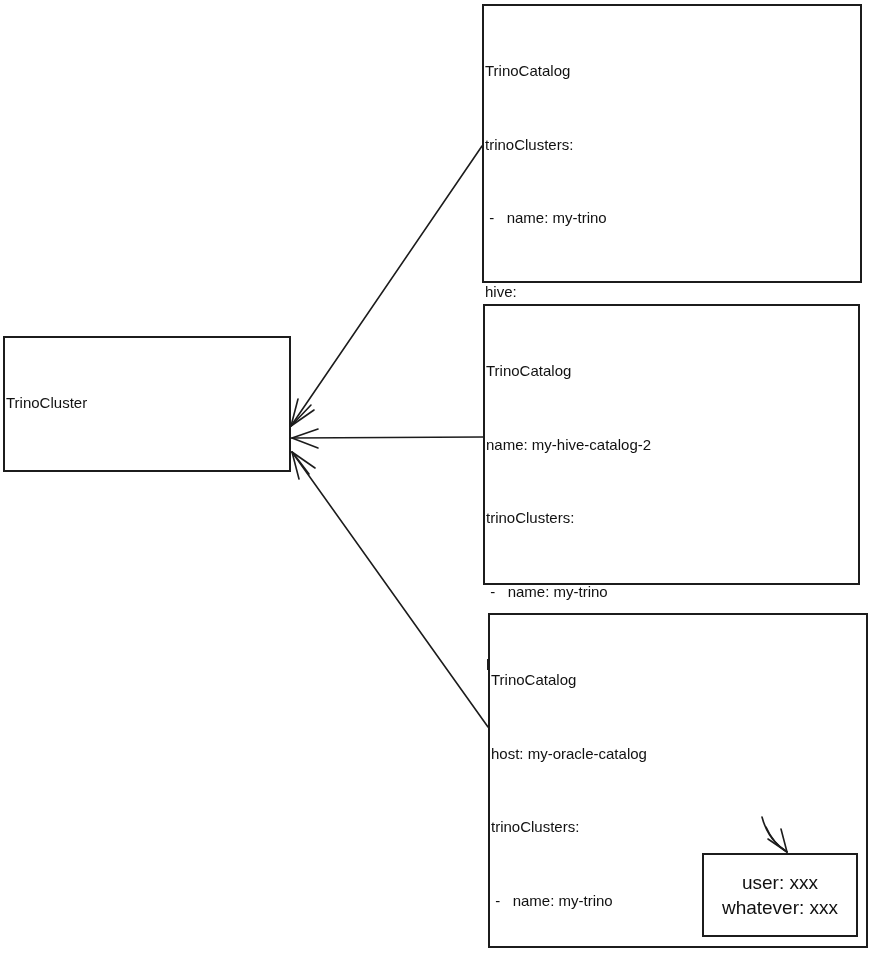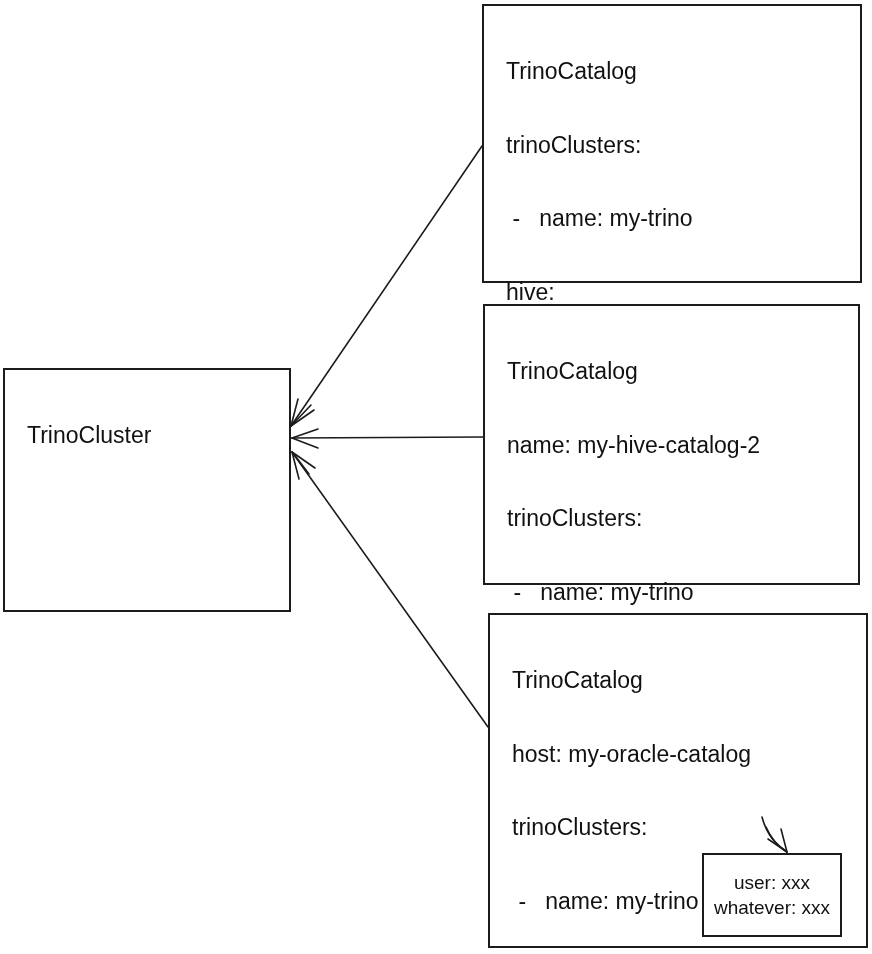--- a/index.html
+++ b/index.html
@@ -16,32 +16,32 @@
     color: #111111;
     overflow: hidden;
   }
   .box {
     position: absolute;
     box-sizing: border-box;
     border: 2px solid #1c1c1c;
     background: #ffffff;
   }
   .yaml {
-    padding: 4px 22px;
-    font-size: 23px;
+    padding: 4px 1px;
+    font-size: 15px;
     line-height: 24.5px;
     white-space: pre;
   }
   .yaml .line { white-space: pre; }
-  .b-cluster { left: 3px;   top: 336px; width: 288px; height: 244px; margin-top: 32px; }
+  .b-cluster { left: 3px;   top: 336px; width: 288px; height: 136px; }
   .b-cat1    { left: 482px; top: 4px;   width: 380px; height: 279px; }
   .b-cat2    { left: 483px; top: 304px; width: 377px; height: 281px; }
   .b-cat3    { left: 488px; top: 613px; width: 380px; height: 335px; }
   .b-creds   {
-    left: 702px; top: 853px; width: 140px; height: 84px;
+    left: 702px; top: 853px; width: 156px; height: 84px;
     display: flex; flex-direction: column;
     align-items: center; justify-content: center;
     font-size: 19px; line-height: 25px;
     text-align: center;
     padding: 0;
   }
   svg.links {
     position: absolute;
     left: 0; top: 0;
     width: 872px; height: 954px;

